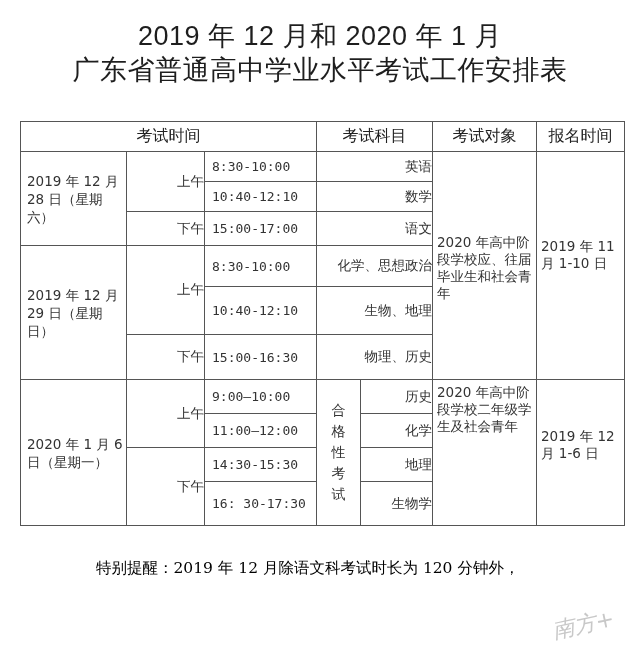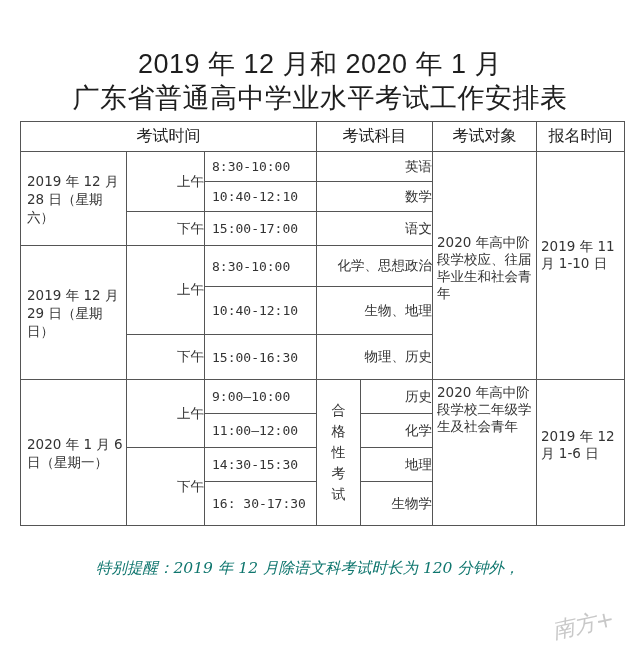--- a/index.html
+++ b/index.html
@@ -3,21 +3,21 @@
 <meta charset="utf-8">
 <style>
   html, body { margin: 0; padding: 0; }
   body {
     width: 640px; height: 662px; background: #ffffff; position: relative; overflow: hidden;
     font-family: "DejaVu Sans", sans-serif; color: #2a2a2a;
   }
   .title {
     position: absolute; left: 0; width: 640px; text-align: center;
     font-family: "Liberation Sans", "DejaVu Sans", sans-serif;
-    font-size: 27px; color: #1e1e1e; letter-spacing: 0.5px; margin-top: 28px;
+    font-size: 27px; color: #1e1e1e; letter-spacing: 0.5px;
   }
   #title1 { top: 18px; }
   #title2 { top: 52px; }
 
   table.sched {
     position: absolute; left: 20px; top: 121px;
     border-collapse: collapse; table-layout: fixed;
     width: 604px;
   }
   table.sched td {
@@ -30,23 +30,22 @@
   .date { padding-left: 6px !important; line-height: 18px; font-size: 13.5px !important; }
   .obj { vertical-align: top !important; padding: 4px 4px 0 4px !important; line-height: 17px; font-size: 13.5px !important; margin-left: 11px; }
   .obj.mid { vertical-align: top !important; padding-top: 82px !important; }
   .reg { vertical-align: top !important; padding: 0 4px !important; line-height: 17px; font-size: 13.5px !important; }
   .reg.r1 { padding-top: 86px !important; }
   .reg.r2 { padding-top: 48px !important; }
   .vert { text-align: center; line-height: 21px; font-size: 14px !important; }
 
   .note {
     position: absolute; left: 56px; width: 560px;
-    font-family: "DejaVu Serif", serif; font-size: 15.5px; color: #0f766e;
+    font-family: "DejaVu Serif", serif; font-size: 15.5px; color: #000000;
     line-height: 31px;
-    font-style: italic;
   }
   .note .indent { padding-left: 40px; }
   .watermark {
     position: absolute; left: 552px; top: 610px; font-size: 22px; color: #c8c8c8;
     font-style: italic; transform: rotate(-12deg);
   }
 </style>
 </head>
 <body>
 

